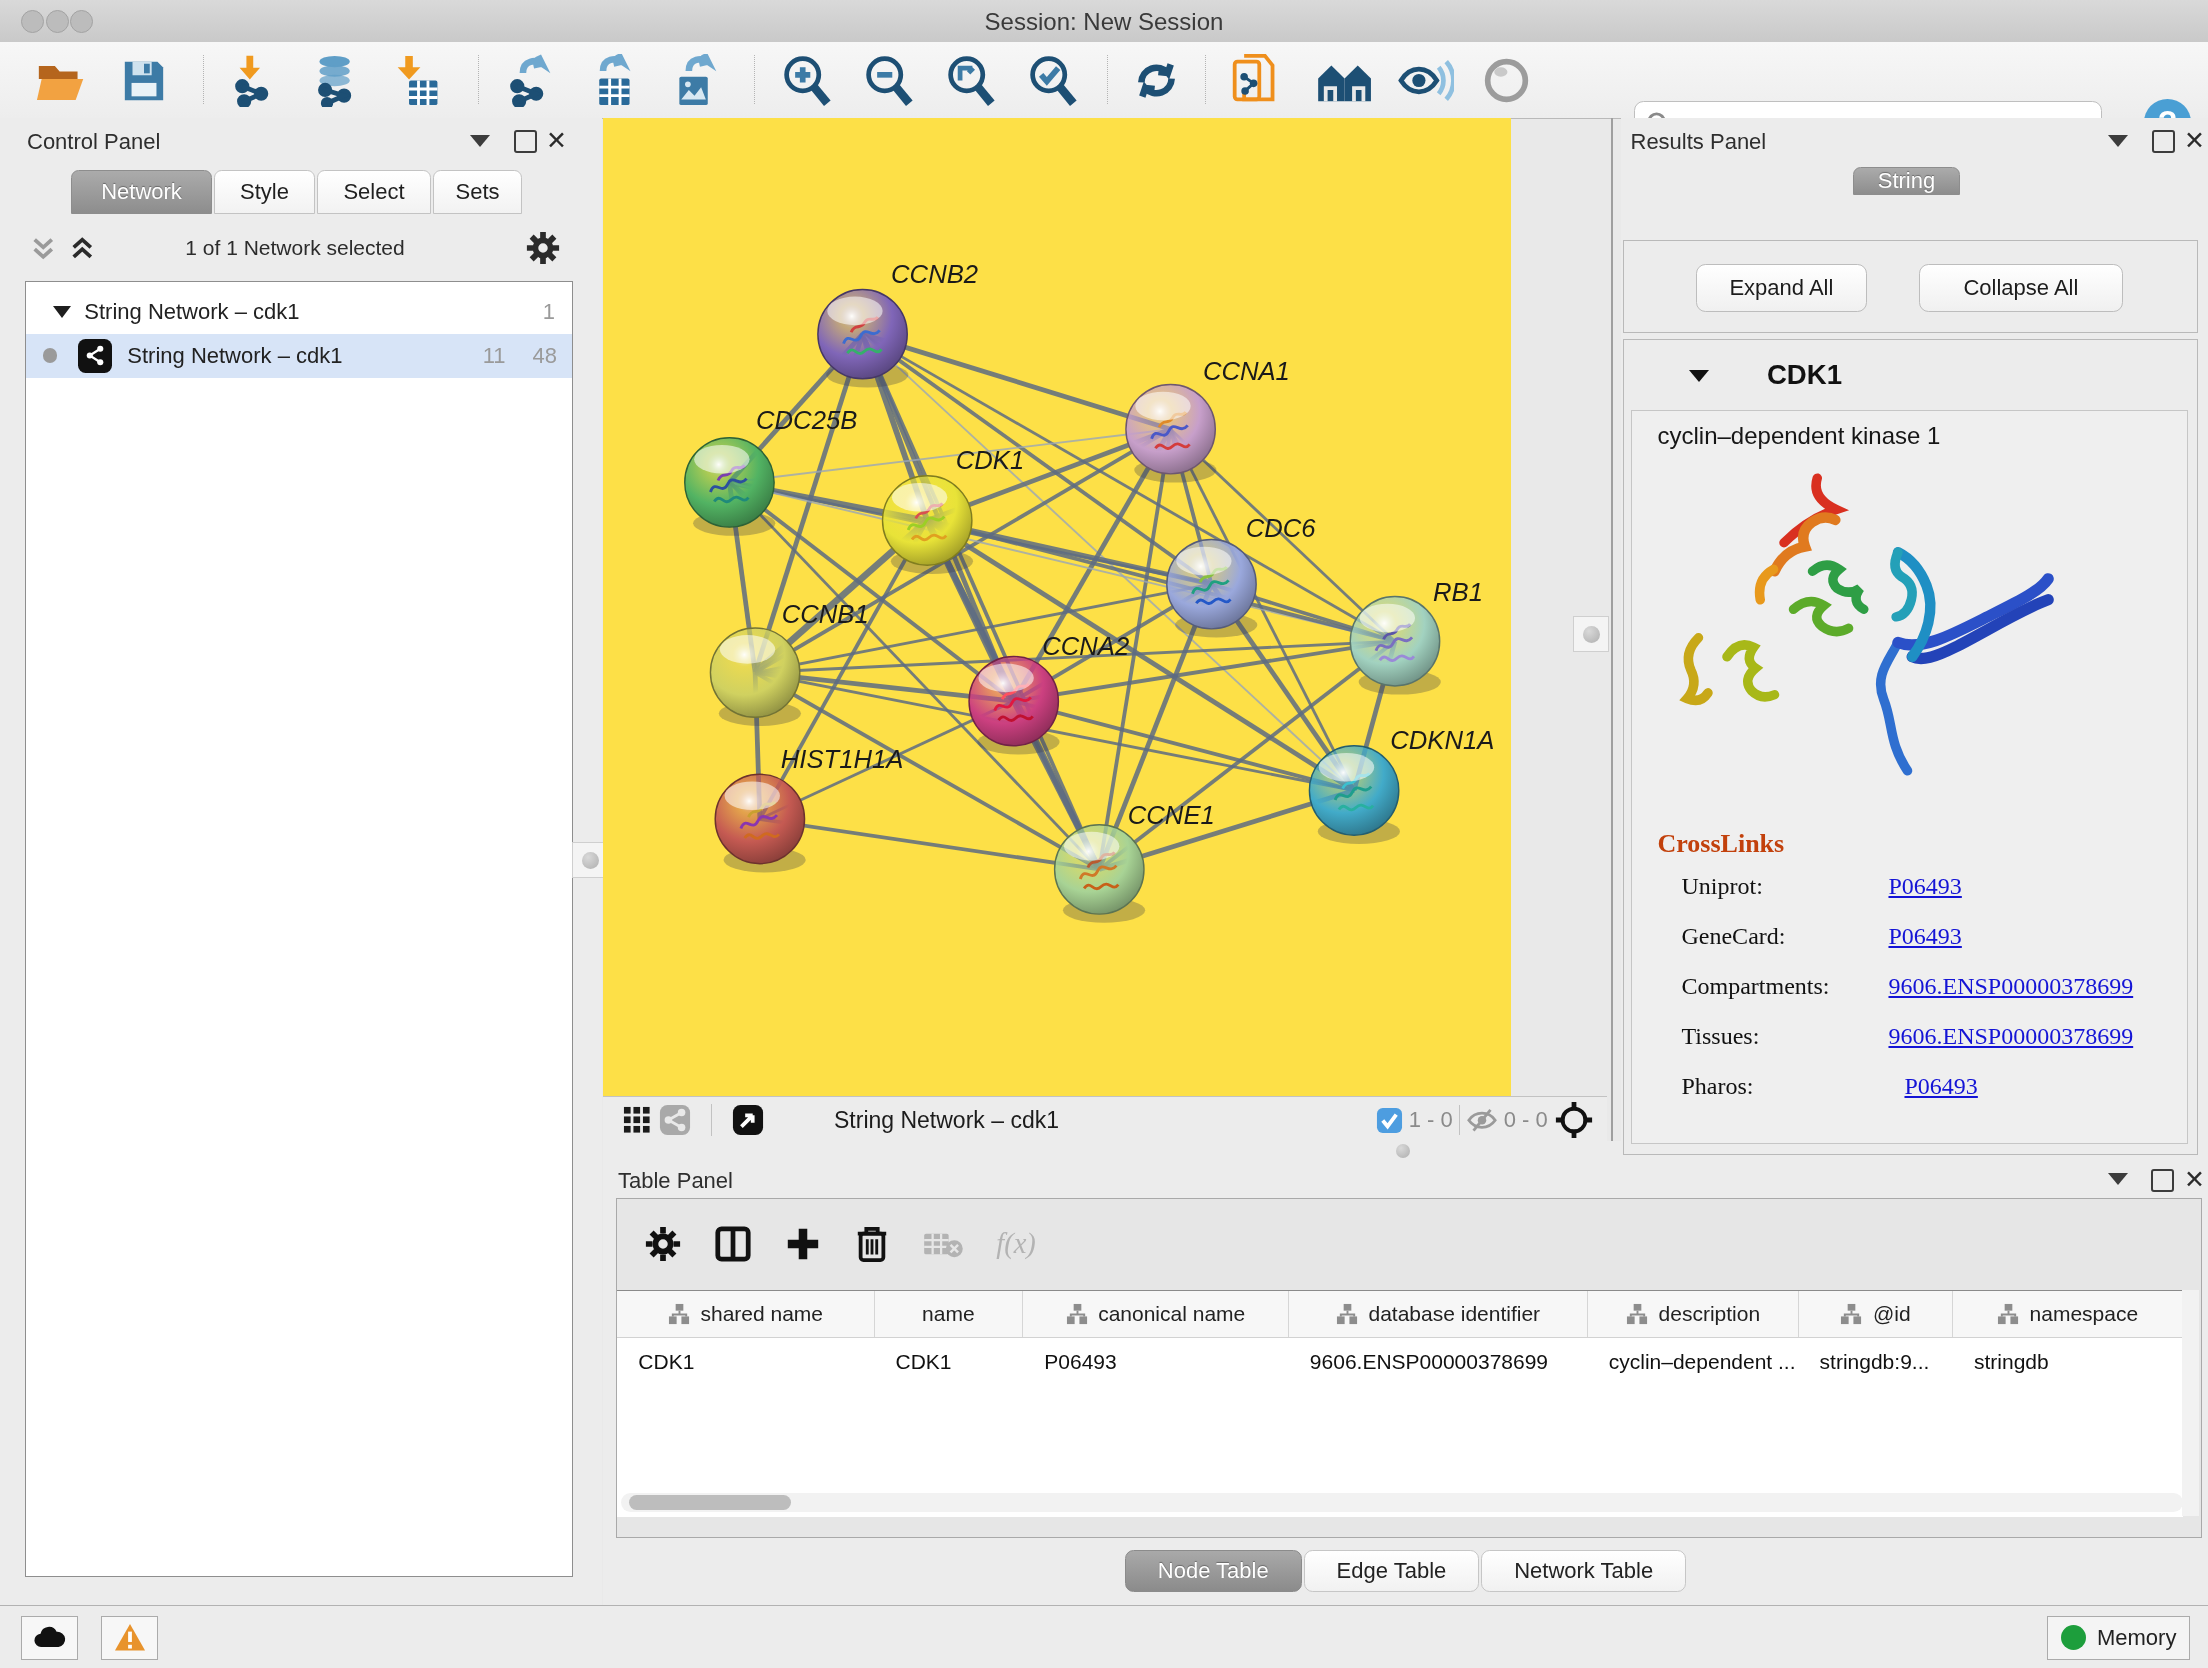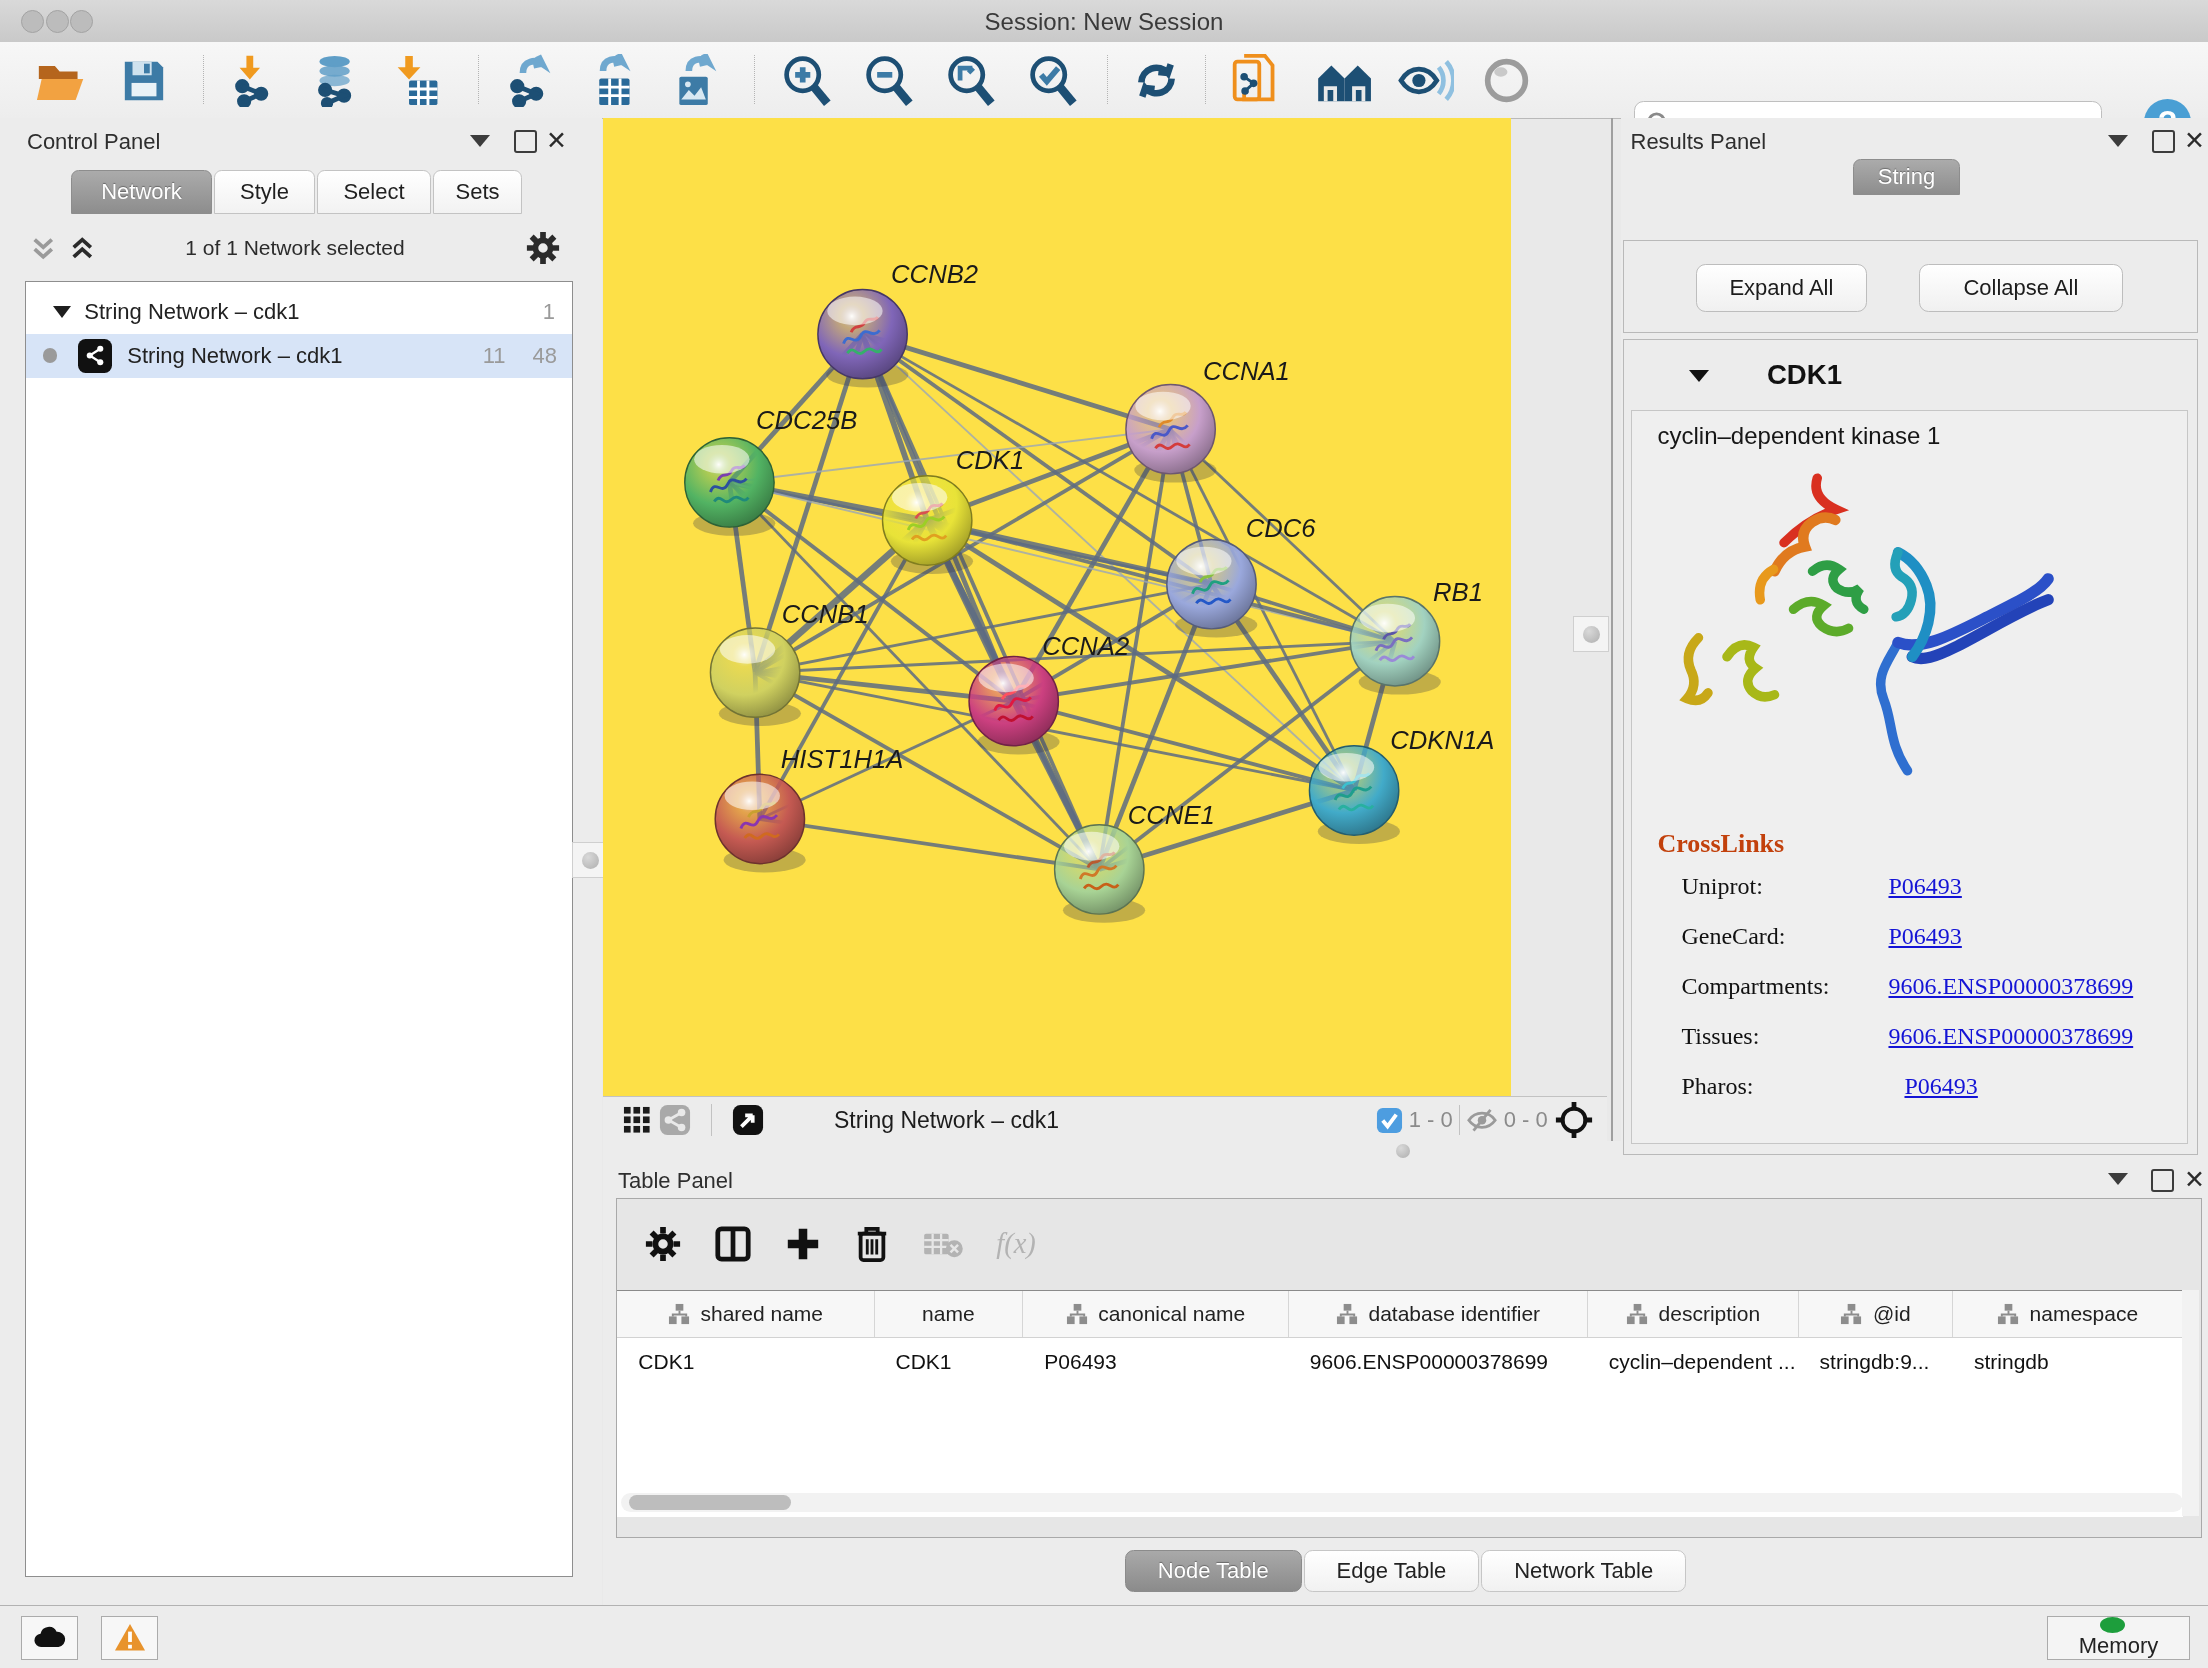--- a/index.html
+++ b/index.html
@@ -73,21 +73,21 @@
   .hscroll{position:absolute;left:3.8px;bottom:25px;width:1562px;height:19px;background:#f2f2f2;border-radius:9.5px;}
   .hthumb{position:absolute;left:7.6px;top:1.9px;width:162px;height:15px;background:#bdbdbd;border-radius:7.6px;}
   .vscroll{position:absolute;right:1.9px;top:91px;width:17px;height:226px;background:#f2f2f2;}
   .bottom-tabs{position:absolute;left:0;width:1605px;top:388px;display:flex;justify-content:center;gap:1.9px;}
   .btab{height:40px;padding:0 32px;display:flex;align-items:center;justify-content:center;
     font-size:22px;border:1px solid #c6c6c6;background:linear-gradient(#fff,#f1f1f1);border-radius:8.6px;}
   .btab.active{background:linear-gradient(#a9a9a9,#8b8b8b);color:#fff;border-color:#8b8b8b;
     text-shadow:0 -1px 1px rgba(0,0,0,.35);}
   
   .statusbar{left:0;top:1605px;width:2208px;height:63px;background:#ececec;border-top:1px solid #b2b2b2;}
-  .sq-btn{top:9.5px;height:42px;border:1.9px solid #ababab;background:#f7f7f7;display:flex;align-items:center;justify-content:center;flex-direction:column;}
+  .sq-btn{top:9.5px;height:42px;border:1.9px solid #ababab;background:#f7f7f7;display:flex;align-items:center;justify-content:center;}
   .mem-dot{width:25px;height:25px;border-radius:50%;background:#1d9e3c;margin-right:11.4px;}
   .fx{font-family:"Liberation Serif",serif;font-style:italic;font-size:28.5px;color:#b3b3b3;}
 </style>
 </head>
 <body>
 
 <div class="abs titlebar">
   <div class="abs traffic" style="left:21px;"></div>
   <div class="abs traffic" style="left:46px;"></div>
   <div class="abs traffic" style="left:70px;"></div>
@@ -603,21 +603,21 @@
 <div class="abs hsplit">
   <div class="grab-dot" style="position:absolute;left:793px;top:2.9px;width:14.3px;height:14.3px"></div>
 </div>
 
 <div class="abs results-panel">
   <div class="abs panel-title" style="left:9.5px;top:11.4px">Results Panel</div>
   <div class="abs tri-down" style="left:487px;top:17px"></div>
   <div class="abs float-box" style="left:531px;top:12.4px"></div>
   <div class="abs close-x" style="left:563px;top:13.3px">✕</div>
 
-  <div class="abs tab active" style="left:232px;top:41px;width:107px;height:36px">String</div>
+  <div class="abs tab active" style="left:232px;top:49px;width:107px;height:28px">String</div>
 
   <div class="abs rbox" style="left:1.9px;top:122px;width:573px;height:91px">
     <div class="btn abs" style="left:72px;top:23px;width:169px;height:46px">Expand All</div>
     <div class="btn abs" style="left:295px;top:23px;width:202px;height:46px">Collapse All</div>
   </div>
 
   <div class="abs rbox" style="left:1.9px;top:221px;width:573px;height:814px">
     <div class="abs tri-down" style="left:65px;top:30px;border-top-color:#111"></div>
     <div class="abs gene-title" style="left:143px;top:19px">CDK1</div>
     <div class="abs" style="left:7.6px;top:70px;width:557px;height:734px;border:1.9px solid #c6c6c6;background:#efefef;box-sizing:border-box">

